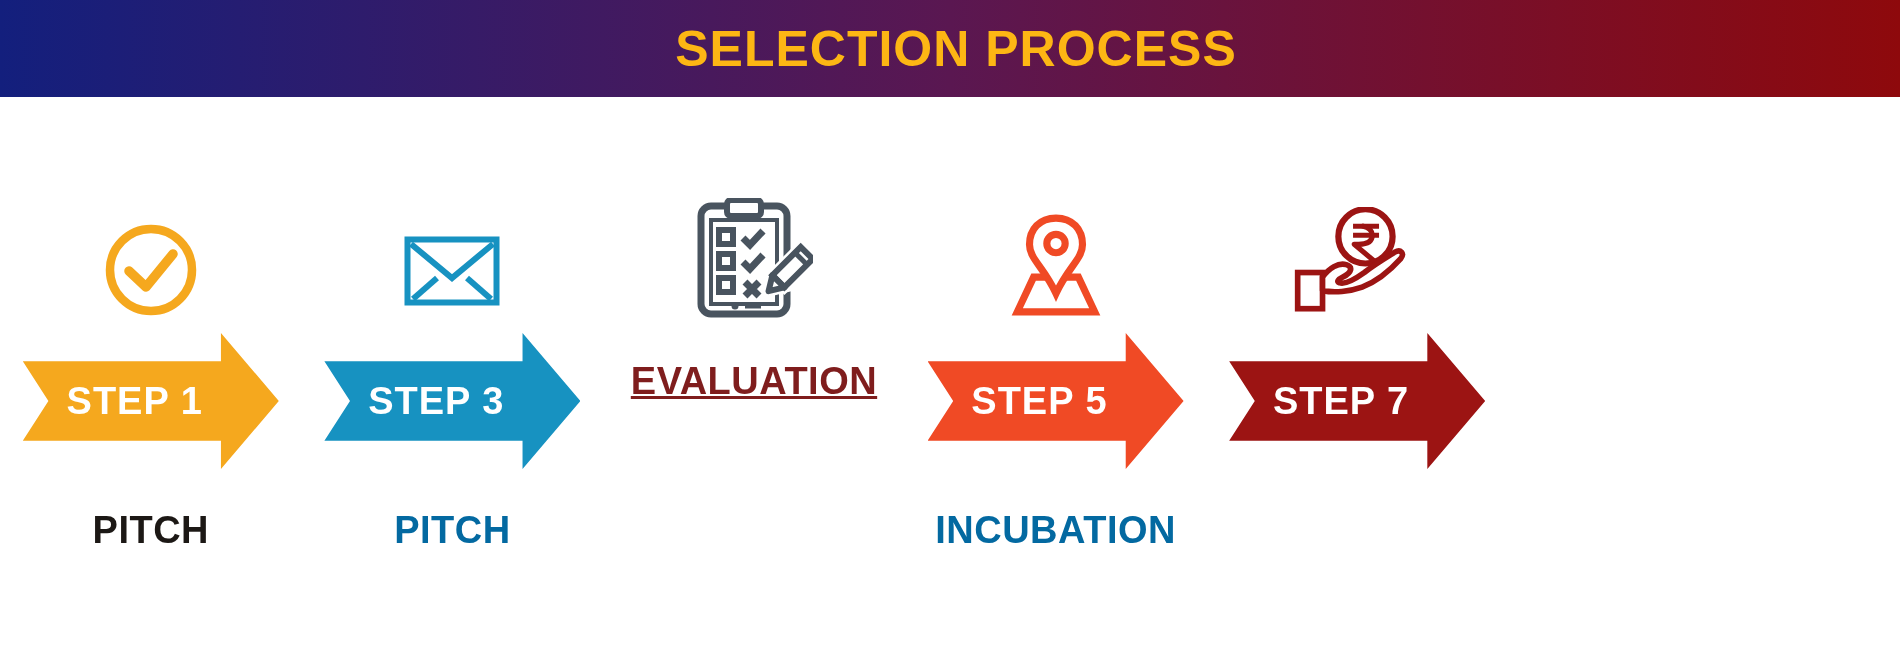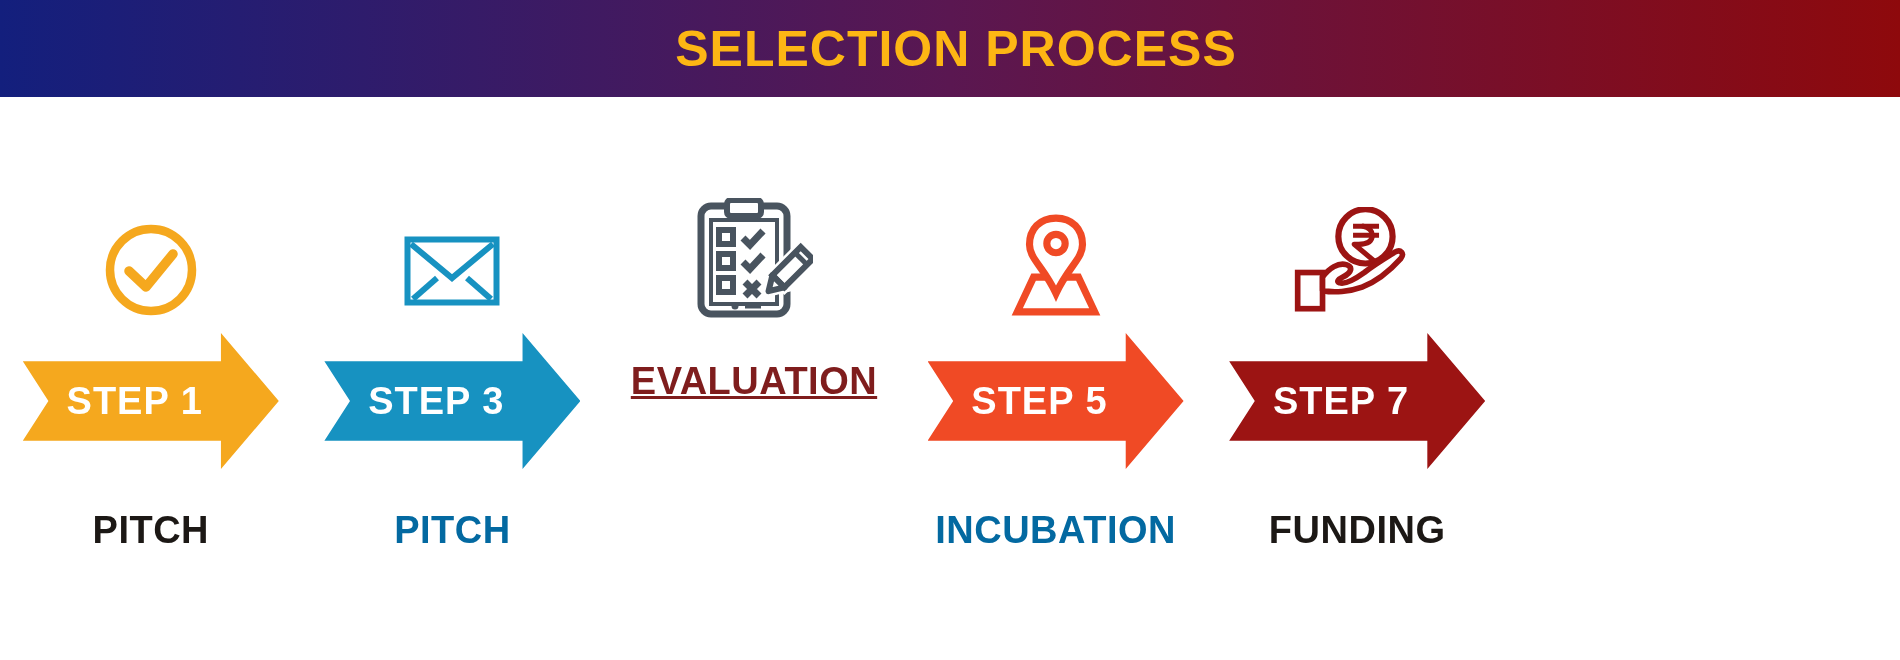--- a/index.html
+++ b/index.html
@@ -147,17 +147,16 @@
           <rect x="4" y="58" width="22" height="32" stroke-width="5"></rect>
           <path d="M26,62 C32,54 40,49 47,51 C53,53 52,58 44,62 C40,64 38,66 41,67
                    C46,69 56,63 63,58 C72,51 82,45 90,40 C95,37 99,41 95,46
                    C86,56 74,66 61,71 C50,75 36,76 26,74 Z" fill="#ffffff" stroke-width="5" stroke-linejoin="round"></path>
         </svg>
       </div>
       <div class="arrow-wrap">
         <div class="arrow"></div>
         <span class="step-text">STEP 7</span>
       </div>
-      <div class="step-label" style="color: rgb(28, 24, 21);">FUNDING</div>
     </div>
 
   </div>
 </div>
 
 </body></html>

